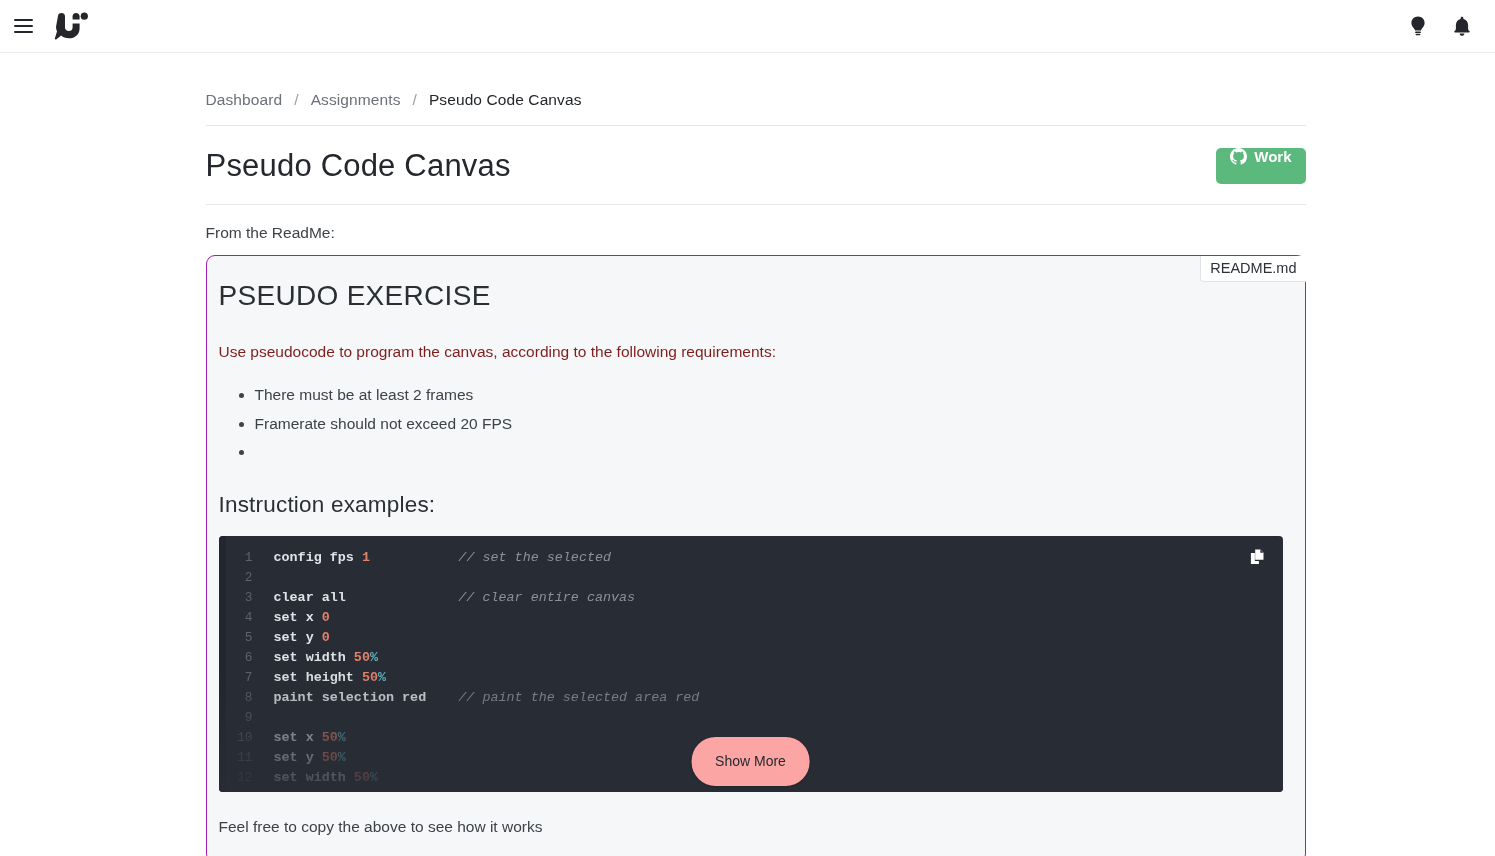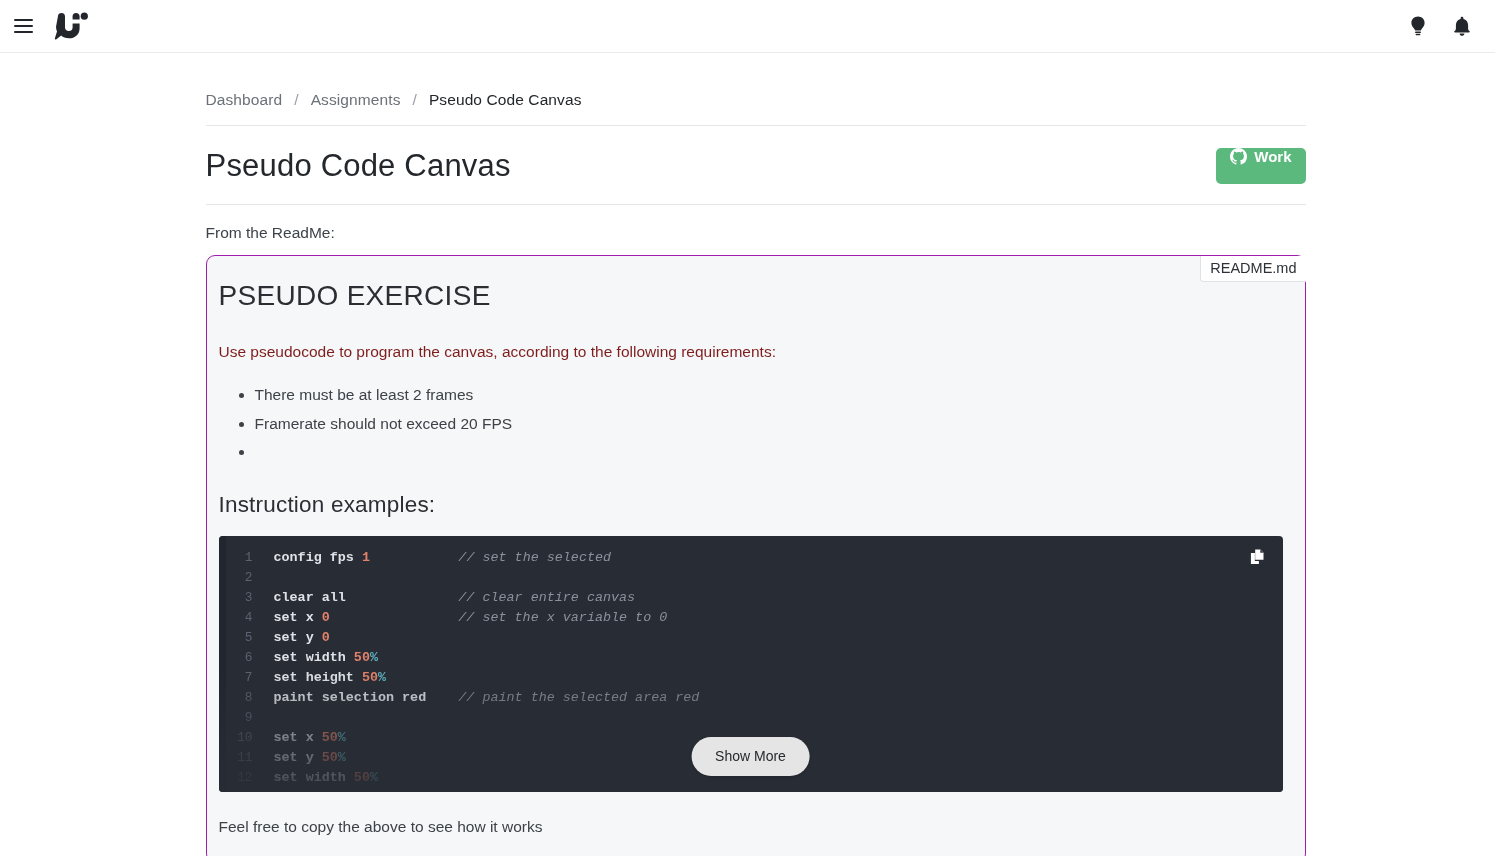--- a/index.html
+++ b/index.html
@@ -255,25 +255,25 @@
     left: 0; right: 0; bottom: 0;
     height: 120px;
     background: linear-gradient(to bottom, rgba(40,44,52,0) 0%, rgba(40,44,52,0.55) 55%, rgba(40,44,52,0.88) 100%);
     pointer-events: none;
   }
   .show-more {
     position: absolute;
     left: 50%;
     top: 201px;
     transform: translateX(-50%);
-    background: #e5e5e5;
+    background: #fca5a5;
     color: #26292e;
     border: none;
     border-radius: 24px;
-    height: 39px;
+    height: 49px;
     padding: 0 24px;
     font-size: 14px;
     font-family: "Liberation Sans", sans-serif;
     cursor: pointer;
     z-index: 7;
     box-shadow: 0 1px 3px rgba(0,0,0,0.18);
   }
 
   .rm-foot {
     font-size: 15.5px;
@@ -364,21 +364,21 @@
               <svg width="15" height="16" viewBox="0 0 15 16" xmlns="http://www.w3.org/2000/svg">
                 <path d="M5.2 0.6 h5.1 l3.2 3.2 v7.0 h-8.3 z" fill="#ffffff"></path>
                 <path d="M0.9 3.9 h4.0 v8.1 h4.0 v2.9 h-8.0 z" fill="#ffffff"></path>
                 <path d="M10.3 0.8 v3.0 h3.0 z" fill="#282c34"></path>
               </svg>
             </div>
             <div class="code-scroll">
                 <div class="code-line"><span class="ln">1</span><span class="code-text">config fps <span class="num">1</span></span><span class="cmt">           // set the selected</span></div>
                 <div class="code-line"><span class="ln">2</span><span class="code-text"></span></div>
                 <div class="code-line"><span class="ln">3</span><span class="code-text">clear all</span><span class="cmt">              // clear entire canvas</span></div>
-                <div class="code-line"><span class="ln">4</span><span class="code-text">set x <span class="num">0</span></span><span class="cmt">                // set the x variable to 0</span></div>
+                <div class="code-line"><span class="ln">4</span><span class="code-text">set x <span class="num">0</span></span></div>
                 <div class="code-line"><span class="ln">5</span><span class="code-text">set y <span class="num">0</span></span></div>
                 <div class="code-line"><span class="ln">6</span><span class="code-text">set width <span class="num">50</span><span class="pct">%</span></span></div>
                 <div class="code-line"><span class="ln">7</span><span class="code-text">set height <span class="num">50</span><span class="pct">%</span></span></div>
                 <div class="code-line"><span class="ln">8</span><span class="code-text">paint selection red</span><span class="cmt">    // paint the selected area red</span></div>
                 <div class="code-line"><span class="ln">9</span><span class="code-text"></span></div>
                 <div class="code-line"><span class="ln">10</span><span class="code-text">set x <span class="num">50</span><span class="pct">%</span></span></div>
                 <div class="code-line"><span class="ln">11</span><span class="code-text">set y <span class="num">50</span><span class="pct">%</span></span></div>
                 <div class="code-line"><span class="ln">12</span><span class="code-text">set width <span class="num">50</span><span class="pct">%</span></span></div>
                 <div class="code-line"><span class="ln">13</span><span class="code-text">set height <span class="num">50</span><span class="pct">%</span></span></div>
               </div>

